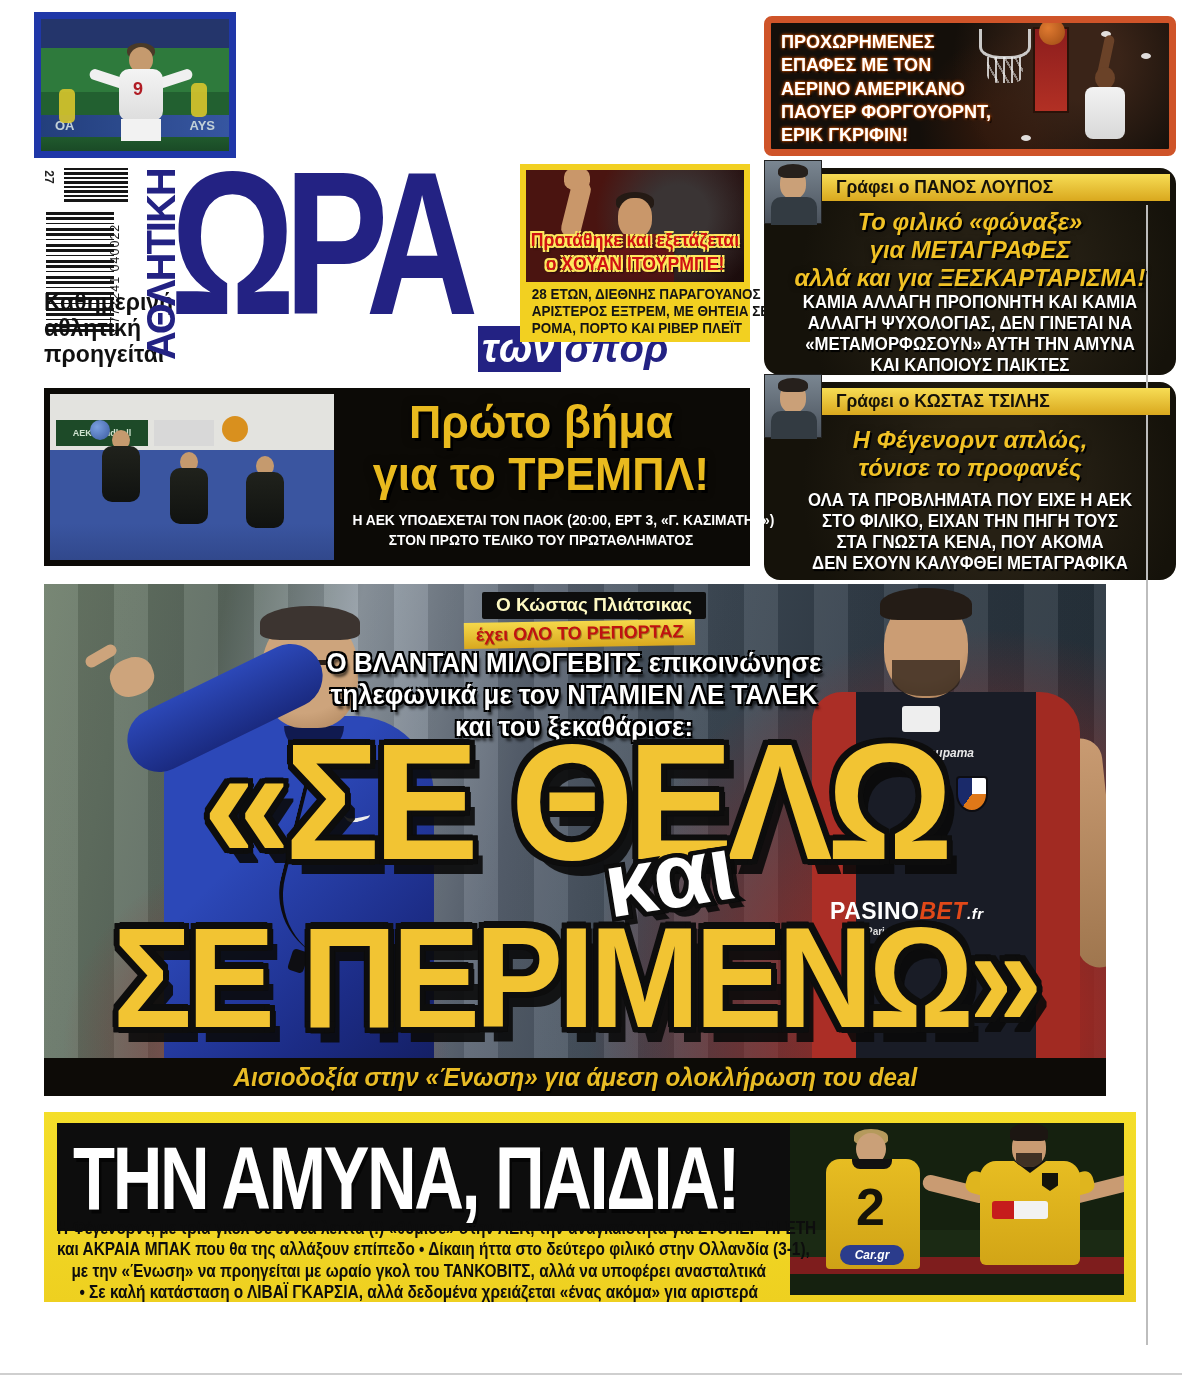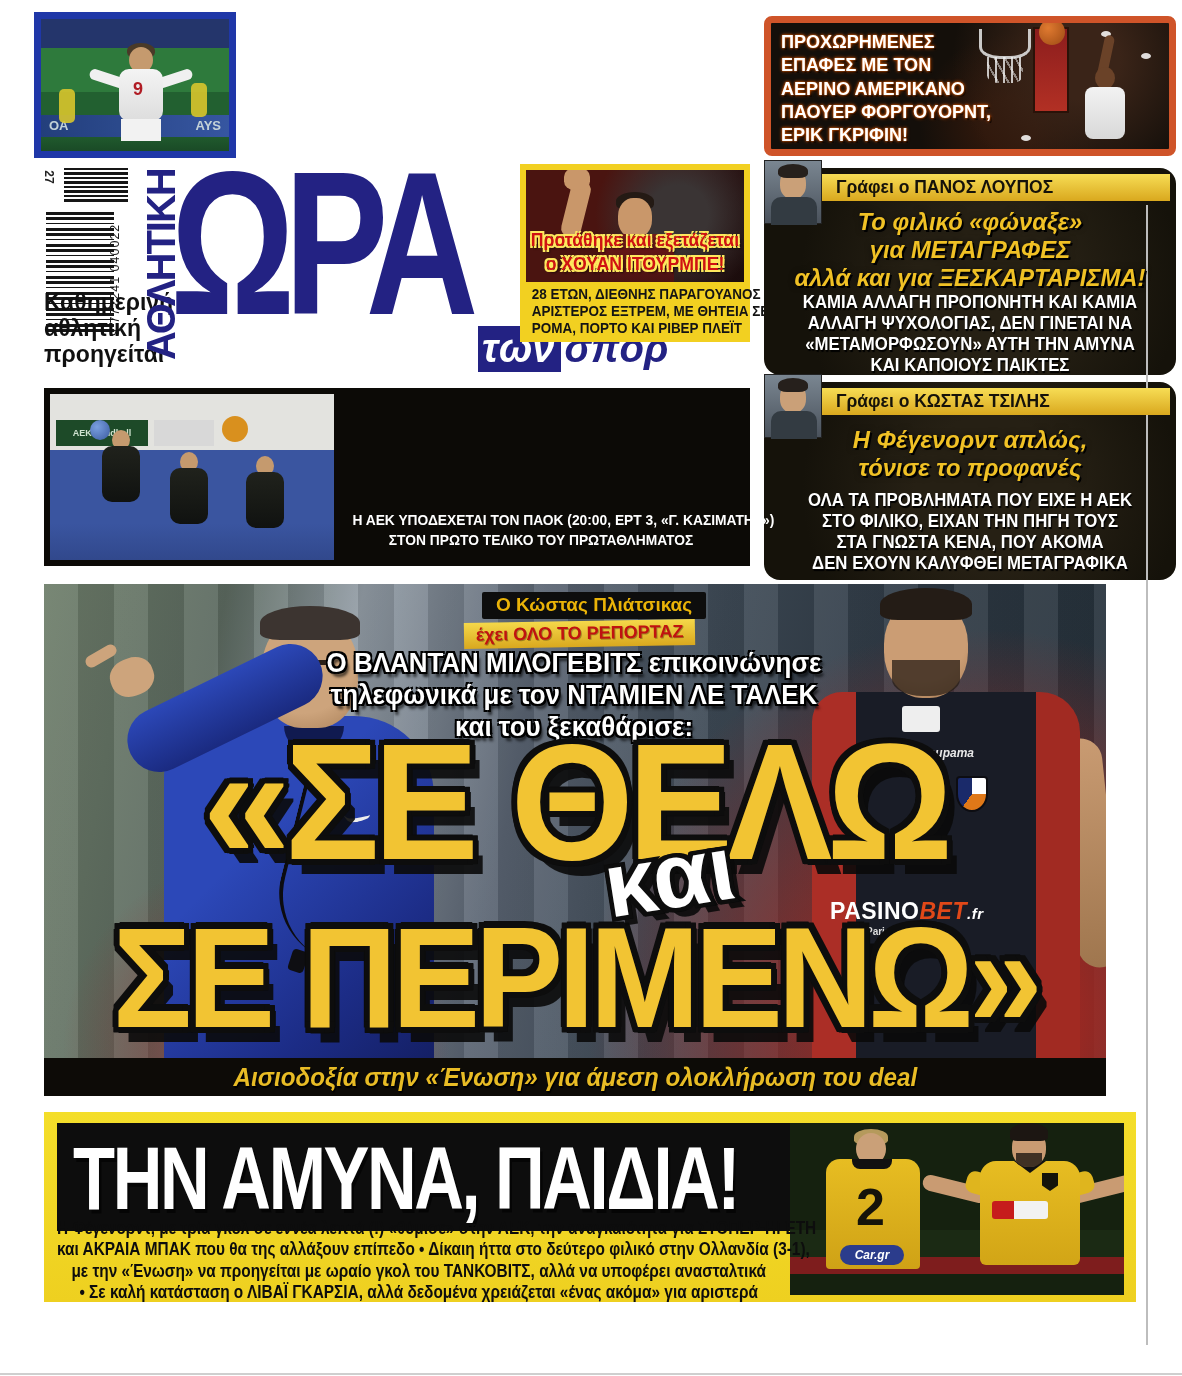--- a/index.html
+++ b/index.html
@@ -3,21 +3,21 @@
 <meta charset="utf-8">
 <style>
   * { margin:0; padding:0; box-sizing:border-box; }
   html,body { background:#e8e8e8; }
   body { font-family:"Liberation Sans", sans-serif; }
   .page { position:relative; width:1182px; height:1376px; background:#fff; margin:0 auto; overflow:hidden; }
   .abs { position:absolute; }
 
   
   .england { left:34px; top:12px; width:202px; height:146px; border:7px solid #1f37a8; background:linear-gradient(180deg,#24356b 0 22%,#2e7a3c 22% 55%,#226030 55% 85%,#1a4a26 100%); overflow:hidden; }
-  .eng-board { position:absolute; left:0; top:96px; width:100%; height:22px; background:linear-gradient(90deg,#243a8a,#3a55b5); opacity:.85; color:#dfe5f5; font-weight:bold; font-size:13px; display:flex; justify-content:space-between; padding:3px 8px; }
+  .eng-board { position:absolute; left:0; top:96px; width:100%; height:22px; background:linear-gradient(90deg,#243a8a,#3a55b5); opacity:.85; color:#dfe5f5; font-weight:bold; font-size:13px; display:flex; justify-content:space-between; padding:3px 14px; }
   .eng-player { position:absolute; left:70px; top:28px; width:60px; height:112px; }
   .eng-head { position:absolute; left:18px; top:0; width:24px; height:26px; border-radius:50%; background:#c59a6e; }
   .eng-hair { position:absolute; left:16px; top:-4px; width:28px; height:16px; border-radius:50% 50% 40% 40%; background:#4a3a28; }
   .eng-torso { position:absolute; left:8px; top:22px; width:44px; height:52px; border-radius:10px; background:linear-gradient(180deg,#f4f4f4,#ddd); }
   .eng-arm-l { position:absolute; left:-22px; top:26px; width:36px; height:11px; border-radius:6px; background:#f0f0f0; transform:rotate(18deg); }
   .eng-arm-r { position:absolute; left:46px; top:26px; width:36px; height:11px; border-radius:6px; background:#f0f0f0; transform:rotate(-18deg); }
   .eng-shorts { position:absolute; left:10px; top:72px; width:40px; height:22px; background:#f2f2f2; }
   .eng-num { position:absolute; left:22px; top:32px; color:#b01c24; font-weight:900; font-size:18px; }
   .eng-opp { position:absolute; width:16px; height:34px; border-radius:5px; background:#d8c52c; opacity:.9; }
 
@@ -120,21 +120,21 @@
   .mp-torso { position:absolute; left:6px; top:104px; width:268px; height:366px; border-radius:30px 40px 0 0; background:linear-gradient(90deg,#ab2e26 0 44px,#191c26 44px 224px,#a12a22 224px); }
   .mp-arm { position:absolute; left:262px; top:150px; width:44px; height:230px; border-radius:22px; background:linear-gradient(180deg,#c99b72,#9f764e); transform:rotate(-6deg); }
   .mp-groupama { position:absolute; left:108px; top:158px; color:#e8e8e8; font-size:12px; font-style:italic; font-weight:bold; }
   .mp-badge { position:absolute; left:150px; top:188px; width:32px; height:36px; border-radius:4px 4px 50% 50%; background:conic-gradient(#fff 0 25%, #e07818 25% 60%, #1a2a6a 60% 100%); border:2px solid #0d0d12; }
   .mp-whitebox { position:absolute; left:96px; top:118px; width:38px; height:26px; background:#eee; border-radius:3px; }
   .mp-faun { position:absolute; left:34px; top:245px; color:#f2f2f2; font-weight:900; font-style:italic; font-size:15px; letter-spacing:1px; }
   .mp-pasino { position:absolute; left:24px; top:310px; font-weight:900; font-size:23px; letter-spacing:.5px; white-space:nowrap; }
   .mp-pasino .w { color:#fff; } .mp-pasino .o { color:#e04818; font-style:italic; } .mp-pasino .fr { color:#fff; font-style:italic; font-size:15px; }
   .mp-paris { position:absolute; left:60px; top:338px; color:#ddd; font-size:10px; font-weight:bold; }
   .badge { position:absolute; left:398px; top:6px; width:300px; height:66px; }
-  .badge-l1 { position:absolute; left:40px; top:2px; background:#0d0d0d; color:#eab308; font-weight:900; font-size:19px; padding:2px 14px 3px; white-space:nowrap; border-radius:2px; }
+  .badge-l1 { position:absolute; left:40px; top:2px; background:#0d0d0d; color:#fef9c3; font-weight:900; font-size:19px; padding:2px 14px 3px; white-space:nowrap; border-radius:2px; }
   .badge-l2 { position:absolute; left:22px; top:31px; background:linear-gradient(180deg,#f5d84a,#d9a81e); color:#c01210; font-weight:900; font-size:18px; padding:2px 12px 3px; white-space:nowrap; transform:rotate(-1deg); text-shadow:1px 1px 0 rgba(0,0,0,.3); }
   .badge-photo { position:absolute; left:236px; top:-6px; width:62px; height:70px; background:linear-gradient(180deg,#3c4450,#20262e); z-index:-1; }
   .bp-head { position:absolute; left:17px; top:8px; width:28px; height:32px; border-radius:45%; background:#cba07a; }
   .bp-glass { position:absolute; left:18px; top:16px; width:26px; height:8px; border:2px solid #1a1a1a; border-radius:4px; background:rgba(255,255,255,.15); }
   .bp-shirt { position:absolute; left:8px; top:40px; width:46px; height:30px; border-radius:10px 10px 0 0; background:#e8e4dc; }
   .intro { position:absolute; left:160px; top:64px; width:740px; text-align:center; color:#fff; font-weight:900; font-size:27px; line-height:1.18; white-space:nowrap; }
   .intro div { transform:scaleX(.96); text-shadow:-2px -2px 0 #000,2px -2px 0 #000,-2px 2px 0 #000,2px 2px 0 #000,3px 5px 3px rgba(0,0,0,.7); }
   .bigline { position:absolute; width:100%; text-align:center; font-weight:900; color:#f2c433; white-space:nowrap;
     -webkit-text-stroke:10px #0d0d0d; paint-order:stroke fill;
     text-shadow:-5px -5px 0 #0d0d0d,5px -5px 0 #0d0d0d,-5px 5px 0 #0d0d0d,5px 5px 0 #0d0d0d,0 -6px 0 #0d0d0d,0 6px 0 #0d0d0d,-6px 0 0 #0d0d0d,6px 0 0 #0d0d0d,10px 14px 0 rgba(10,10,10,.9); }
@@ -313,20 +313,24 @@
       </div>
       <div class="hb-p" style="left:120px;top:58px;">
         <div class="hb-head"></div>
         <div class="hb-torso"></div>
       </div>
       <div class="hb-p" style="left:196px;top:62px;">
         <div class="hb-head"></div>
         <div class="hb-torso"></div>
       </div>
     </div>
+    <div class="hb-hl">
+      <div>Πρώτο βήμα</div>
+      <div>για το ΤΡΕΜΠΛ!</div>
+    </div>
     <div class="hb-sub">
       <div>Η ΑΕΚ ΥΠΟΔΕΧΕΤΑΙ ΤΟΝ ΠΑΟΚ (20:00, ΕΡΤ 3, «Γ. ΚΑΣΙΜΑΤΗΣ»)</div>
       <div>ΣΤΟΝ ΠΡΩΤΟ ΤΕΛΙΚΟ ΤΟΥ ΠΡΩΤΑΘΛΗΜΑΤΟΣ</div>
     </div>
   </div>
 
   <div class="abs main">
     <div class="main-tex"></div>
     <div class="main-red"></div>
 

